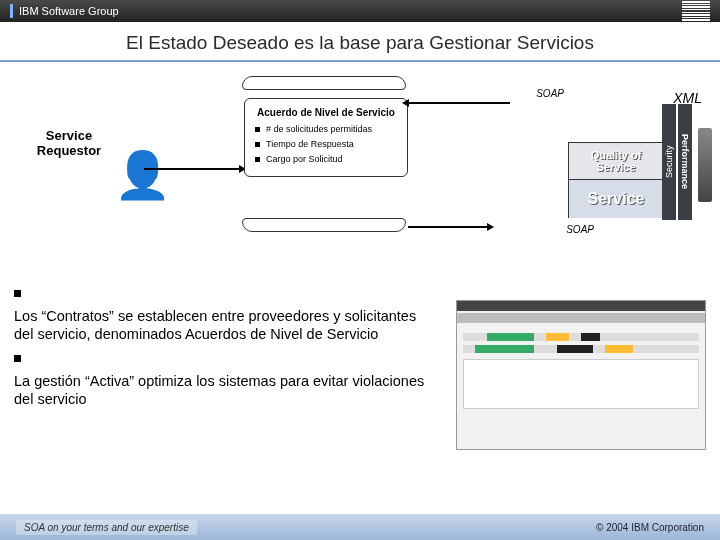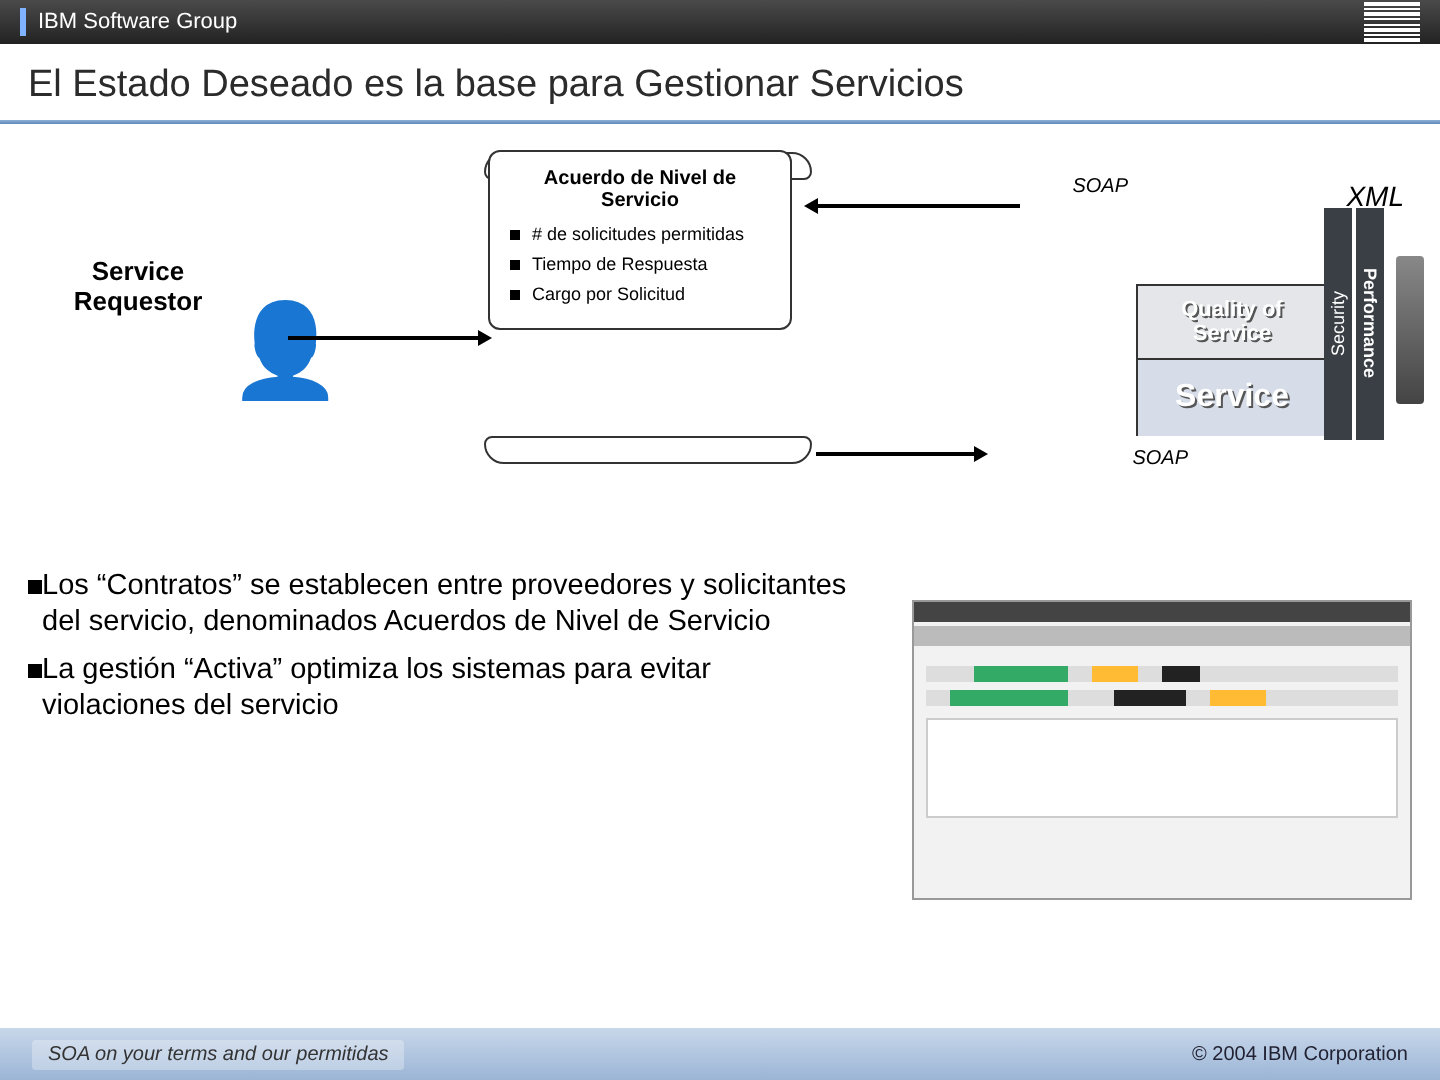--- a/index.html
+++ b/index.html
@@ -2,30 +2,30 @@
 <html><head>
 <meta charset="utf-8">
 <style>
   * { box-sizing: border-box; margin: 0; padding: 0; }
   body { width: 720px; height: 540px; font-family: Arial, sans-serif; background: #fff; position: relative; overflow: hidden; }
   .topbar { height: 22px; background: linear-gradient(#4a4a4a,#222); display: flex; align-items: center; padding: 0 10px; color: #fff; font-size: 11px; justify-content: space-between; }
   .topbar .left { display: flex; align-items: center; gap: 6px; }
   .accent { width: 3px; height: 14px; background: #7fb3ff; }
   .ibm-logo { display: flex; flex-direction: column; gap: 1.2px; }
   .ibm-logo span { display: block; width: 28px; height: 1.4px; background: #fff; }
-  .title { font-size: 19px; color: #2b2b2b; padding: 10px 14px 6px; }
+  .title { font-size: 19px; color: #2b2b2b; padding: 10px 14px 6px; text-align: center; }
   .rule { height: 2px; background: linear-gradient(#8fb0d6,#5f89b8); margin: 0 0 6px 0; }
   .diagram { position: relative; height: 210px; margin: 0 14px; }
   .provider-title { position: absolute; right: 0; top: 0; font-weight: bold; font-size: 16px; }
   .wsdl { position: absolute; right: 142px; top: 20px; font-size: 10px; font-style: italic; }
   .xml { position: absolute; right: 4px; top: 22px; font-size: 14px; font-style: italic; }
   .soap { position: absolute; right: 112px; top: 156px; font-size: 10px; font-style: italic; }
   .requestor { position: absolute; left: 0; top: 60px; width: 110px; text-align: center; font-weight: bold; font-size: 13px; }
   .person { position: absolute; left: 100px; top: 80px; font-size: 46px; color: #000; }
-  .scroll-wrap { position: absolute; left: 230px; top: 7px; width: 152px; }
+  .scroll-wrap { position: absolute; left: 230px; top: 30px; width: 164px; }
   .scroll { border: 1px solid #333; border-radius: 6px; background: #fff; padding: 8px 10px 12px; font-size: 10px; }
   .scroll .h { font-weight: bold; text-align: center; font-size: 10px; margin-bottom: 6px; }
   .scroll .li { display: flex; gap: 6px; margin-top: 4px; font-size: 9px; line-height: 1.2; }
   .scroll .bul { width: 5px; height: 5px; background: #000; margin-top: 3px; flex: none; }
   .scroll-curl { position: absolute; left: 228px; top: 8px; width: 164px; height: 14px; border: 1px solid #333; border-radius: 10px 10px 4px 4px; background: #fff; }
   .scroll-curl2 { position: absolute; left: 228px; top: 150px; width: 164px; height: 14px; border: 1px solid #333; border-radius: 4px 4px 10px 10px; background: #fff; }
   .arrow { position: absolute; height: 2px; background: #000; }
   .arrow.a1 { left: 130px; top: 100px; width: 96px; }
   .arrow::after { content: ""; position: absolute; right: -6px; top: -3px; border-left: 7px solid #000; border-top: 4px solid transparent; border-bottom: 4px solid transparent; }
   .arrowL { position: absolute; height: 2px; background: #000; }
@@ -34,21 +34,21 @@
   .arrow.b2 { left: 394px; top: 158px; width: 80px; }
   .boxes { position: absolute; right: 42px; top: 34px; width: 96px; margin-top: 40px; }
   .box { border: 1px solid #333; text-align: center; font-size: 11px; padding: 6px 2px; }
   .b-qos { background: #e4e6ea; font-weight: bold; color: #fff; text-shadow: 1px 1px 0 #555; }
   .b-svc { background: #d6dde8; font-size: 16px; font-weight: bold; color: #fff; text-shadow: 1px 1px 0 #555; padding: 10px 2px; border-top: none; border-bottom: none; }
   .b-cap { background: #e4e6ea; font-weight: bold; color: #fff; text-shadow: 1px 1px 0 #555; }
   .sec { position: absolute; right: 30px; top: 36px; width: 14px; height: 116px; background: #3a3f46; color: #fff; font-size: 9px; display: flex; align-items: center; justify-content: center; writing-mode: vertical-rl; transform: rotate(180deg); }
   .perf { position: absolute; right: 14px; top: 36px; width: 14px; height: 116px; background: #3a3f46; color: #fff; font-size: 9px; display: flex; align-items: center; justify-content: center; writing-mode: vertical-rl; font-weight: bold; }
   .server { position: absolute; right: -6px; top: 60px; width: 14px; height: 74px; background: linear-gradient(#888,#444); border-radius: 2px; }
   .bullets { padding: 6px 14px; font-size: 14.5px; width: 440px; }
-  .bullets .row { display: flex; margin-bottom: 6px; line-height: 1.25; }
+  .bullets .row { display: flex; gap: 10px; margin-bottom: 6px; line-height: 1.25; flex-direction: column; }
   .bullets .sq { width: 7px; height: 7px; background: #000; margin-top: 6px; flex: none; }
   .shot { position: absolute; right: 14px; top: 300px; width: 250px; height: 150px; border: 1px solid #999; background: #f2f2f2; font-size: 6px; }
   .shot .bar { height: 10px; background: #444; }
   .shot .tool { height: 10px; background: #bbb; margin-top: 2px; }
   .shot .body { padding: 6px; }
   .shot .track { height: 8px; background: #ddd; margin: 4px 0; position: relative; }
   .shot .seg { position: absolute; top: 0; height: 8px; }
   .footer { position: absolute; bottom: 0; left: 0; right: 0; height: 26px; background: linear-gradient(#c8d7ea,#9bb5d6); display: flex; align-items: center; justify-content: space-between; padding: 0 16px; font-size: 10px; }
   .footer .tag { font-style: italic; color: #333; background: rgba(255,255,255,.3); padding: 2px 8px; border-radius: 2px; }
   .footer .copy { color: #223; }
@@ -142,15 +142,15 @@
     <div class="track">
       <div class="seg" style="left:5%;width:25%;background:#3a6"></div>
       <div class="seg" style="left:40%;width:15%;background:#222"></div>
       <div class="seg" style="left:60%;width:12%;background:#fb3"></div>
     </div>
     <div style="height:50px;background:#fff;border:1px solid #ccc;margin-top:6px"></div>
   </div>
 </div>
 
 <div class="footer">
-  <div class="tag">SOA on your terms and our permitidas</div>
+  <div class="tag">SOA on your terms and our expertise</div>
   <div class="copy">© 2004 IBM Corporation</div>
 </div>
 
 </body></html>

